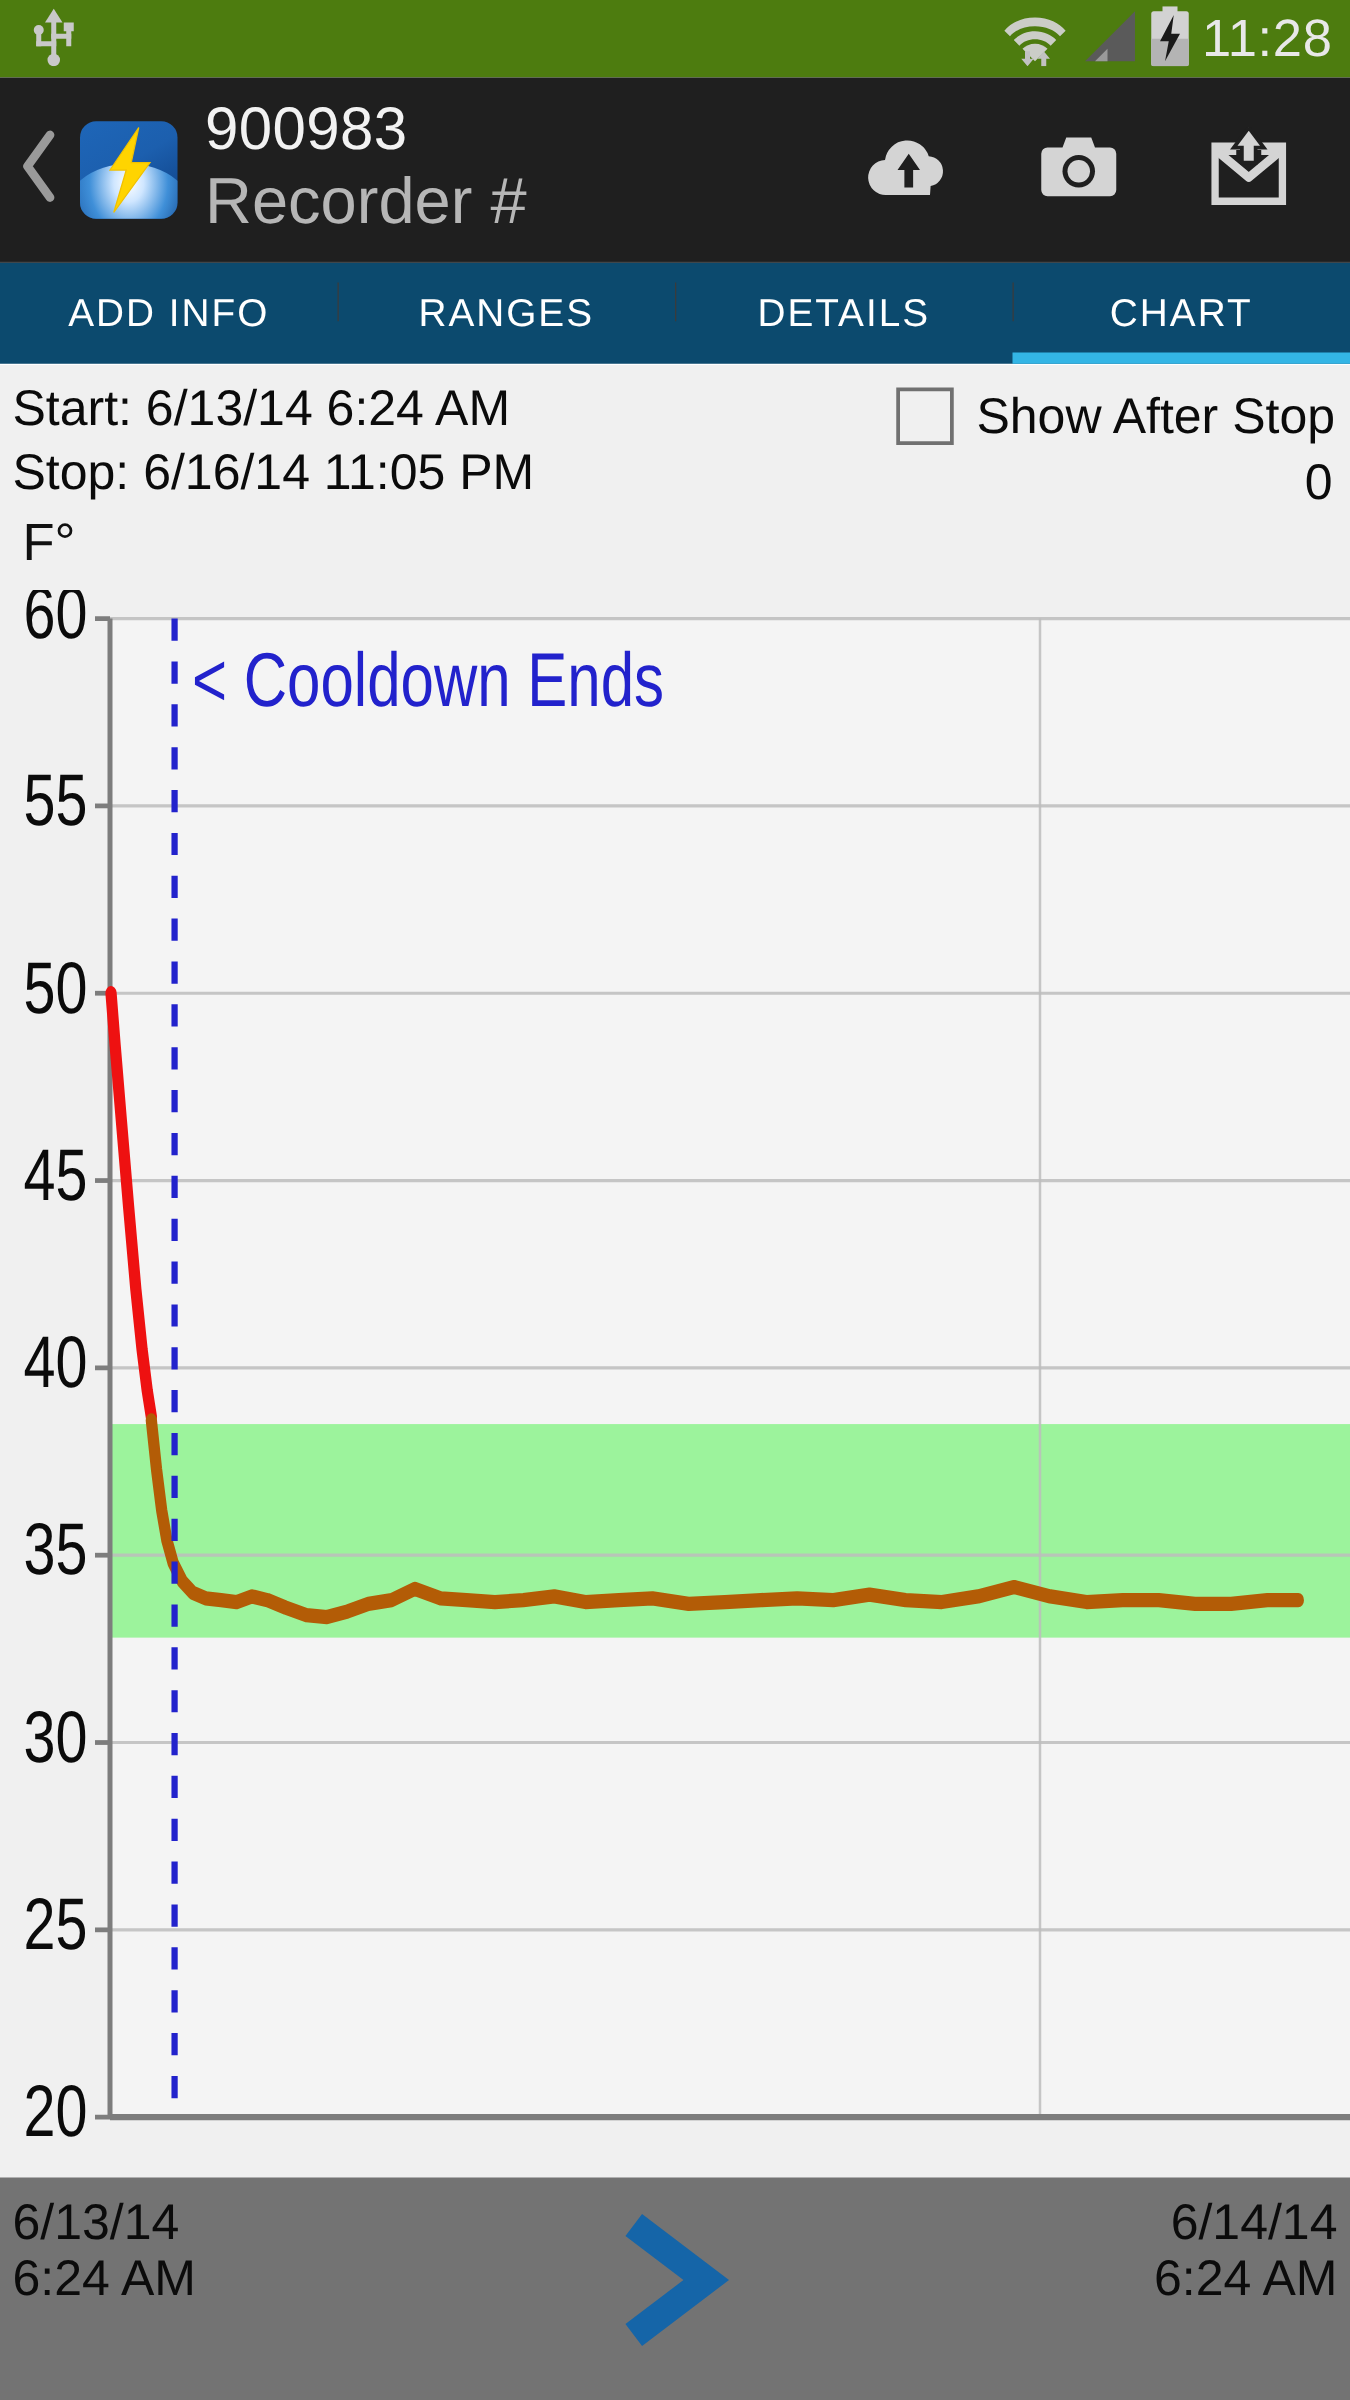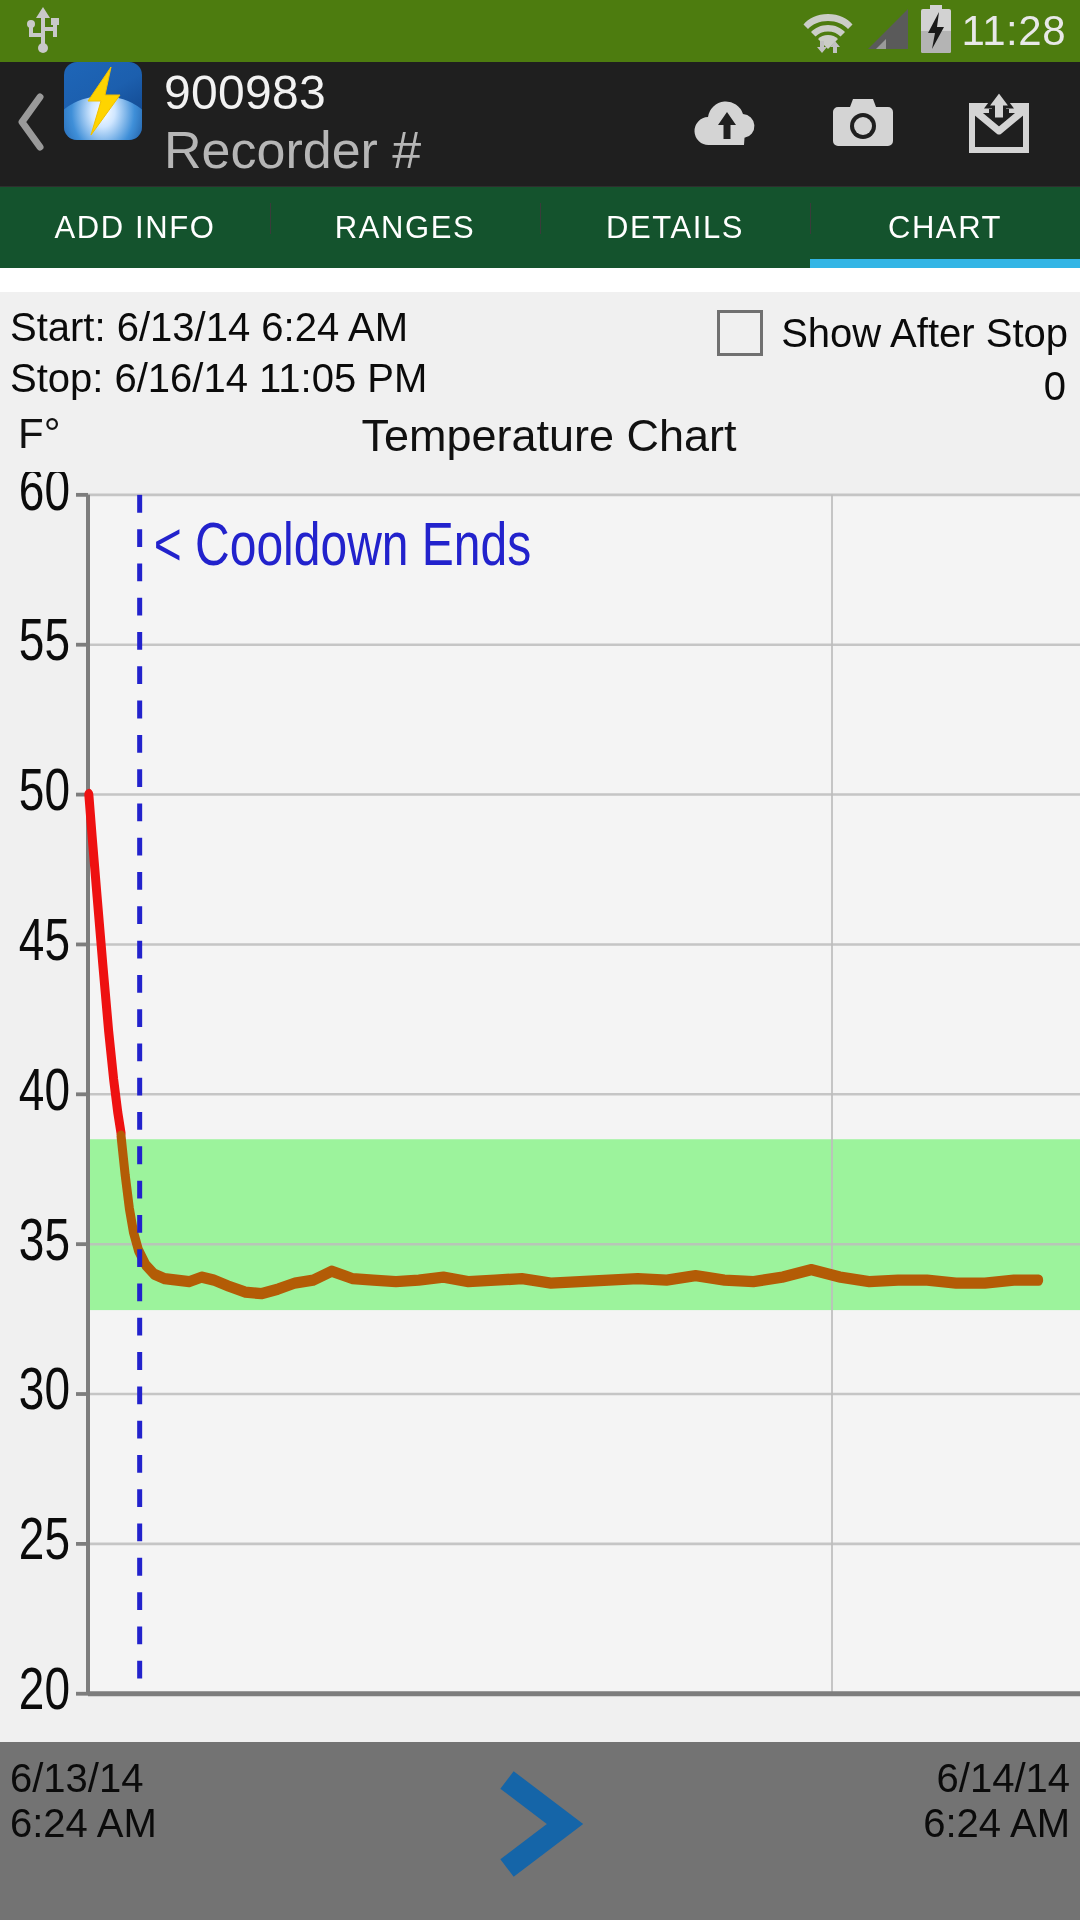--- a/index.html
+++ b/index.html
@@ -16,22 +16,22 @@
     height:62px; background:#4d7c0f;
     display:flex; align-items:center; justify-content:space-between;
     padding:0 14px 0 22px;
   }
   #status-left{ display:flex; align-items:center; }
   #status-right{ display:flex; align-items:center; gap:9px; }
   #clock{ color:#e8e8e8; font-size:42px; letter-spacing:0.5px; font-weight:400; }
 
   
   #action-bar{
-    height:125px; background:#1f1f1f;
-    display:flex; position:relative;
+    height:148px; background:#1f1f1f;
+    display:flex; align-items:center; position:relative;
     border-bottom:1px solid #2e2e2e;
   }
   #back-btn{ width:62px; display:flex; align-items:center; justify-content:center; }
   #app-icon{
     width:78px;height:78px;border-radius:13px;
     background:linear-gradient(150deg,#1e66b8 0%,#1c5fae 45%,#0d3d80 100%);
     position:relative; overflow:hidden; flex:none;
     margin-left:2px;
   }
   #app-icon .swirl{
@@ -44,21 +44,21 @@
     font-size:0; line-height:0;
   }
   #title-block{ margin-left:22px; display:flex; flex-direction:column; justify-content:center; }
   #recorder-number{ color:#f2f2f2; font-size:48px; font-weight:400; line-height:1.06; letter-spacing:0.3px;}
   #recorder-label{ color:#b6b6b6; font-size:52px; font-weight:400; line-height:1.15; margin-top:2px;}
   #action-icons{ margin-left:auto; display:flex; align-items:center; gap:70px; padding-right:48px;}
   .action-icon{ display:flex; align-items:center; justify-content:center; width:66px; height:66px;}
 
   
   #tab-bar{
-    height:81px; background:#14532d; display:flex; align-items:stretch;
+    height:81px; background:#0c4a6e; display:flex; align-items:stretch;
   }
   .tab{
     flex:1; display:flex; align-items:center; justify-content:center;
     position:relative; color:#ffffff; font-size:31px; letter-spacing:1.6px;
     font-weight:400;
   }
   .tab + .tab::before{
     content:""; position:absolute; left:0; top:16px; bottom:34px;
     width:1px; background:#3b3b3b;
   }
@@ -249,21 +249,20 @@
 
     <div id="show-after-stop">
       <span id="sas-checkbox"></span>
       <span id="sas-label">Show After Stop</span>
     </div>
     <div id="after-stop-count">0</div>
   </div>
 
   <div id="chart-head">
     <div id="axis-unit">F°</div>
-    <div id="chart-title">Temperature Chart</div>
   </div>
 
   <div id="plot-wrap">
     <svg id="plot-svg" viewBox="0 0 1080 1000" preserveAspectRatio="none">
       <g id="plot-bg-g">
           <rect x="88" y="18" width="992" height="944" fill="#f4f4f4"></rect>
         </g>
       <g id="band-g">
           <rect x="88" y="525.4" width="992" height="134.5200000000001" fill="#9cf39c"></rect>
         </g>

